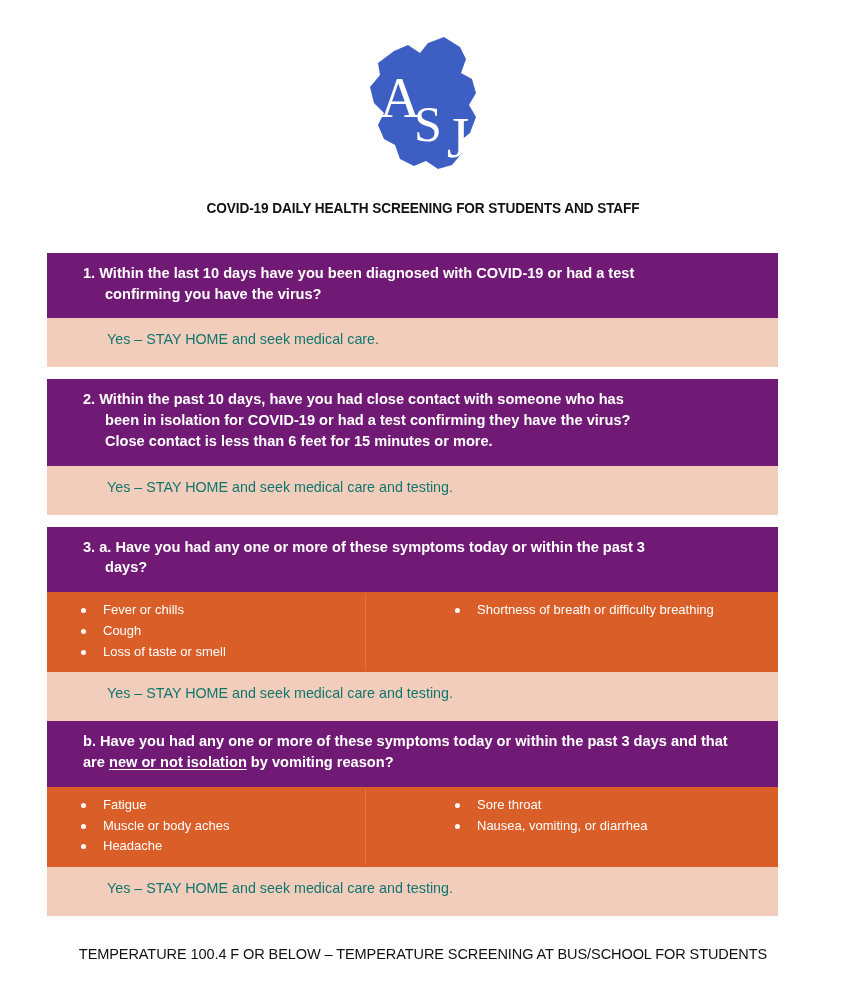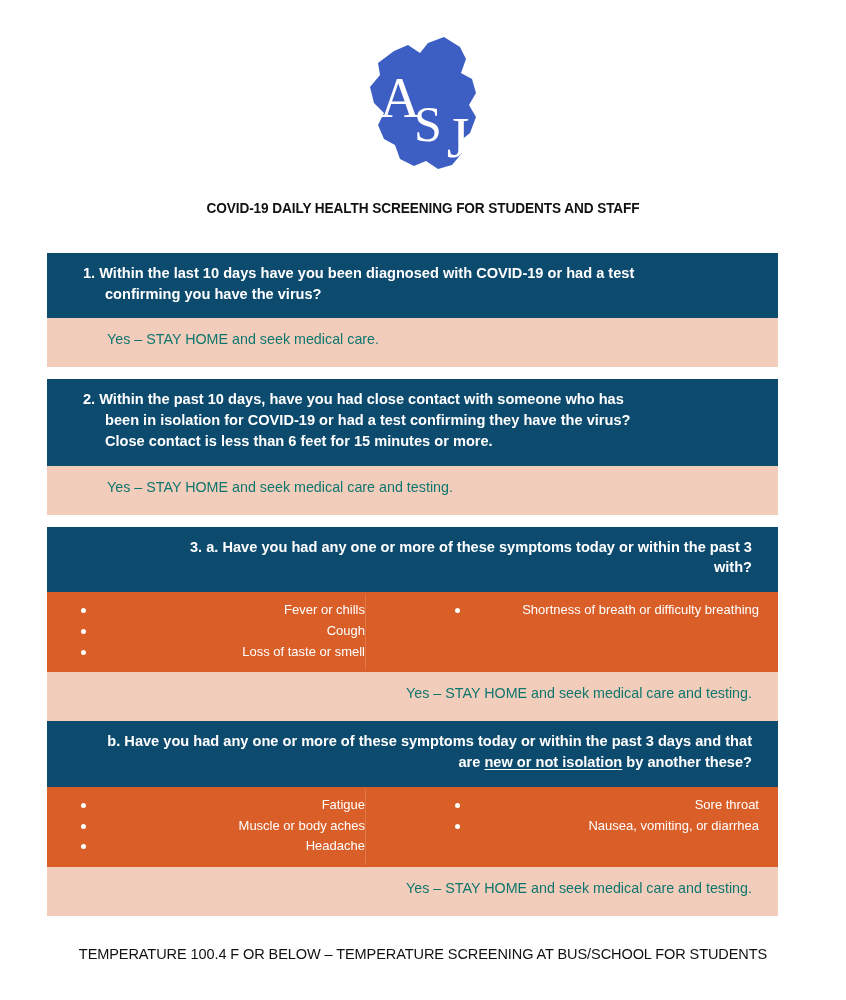--- a/index.html
+++ b/index.html
@@ -55,24 +55,24 @@
   .blocks {
     position: absolute;
     left: 47px;
     top: 253px;
     width: 731px;
   }
   .qblock {
     width: 100%;
     margin-bottom: 12px;
   }
-  .qblock:last-child { margin-bottom: 0; text-align: right; }
+  .qblock:last-child { margin-bottom: 0; }
 
   .q-header {
-    background: #0c4a6e;
+    background: #701a75;
     color: #ffffff;
     font-weight: bold;
     font-size: 14.6px;
     line-height: 1.42;
     padding: 10px 26px 14px 36px;
     box-sizing: border-box;
   }
   .q-header .q-line {
     display: block;
     text-indent: -22px;
@@ -190,21 +190,21 @@
         <span class="q-line cont">been in isolation for COVID-19 or had a test confirming they have the virus?</span>
         <span class="q-line cont">Close contact is less than 6 feet for 15 minutes or more.</span>
       </div>
       <div class="q-answer">Yes – STAY HOME and seek medical care and testing.</div>
     </div>
 
     <div class="qblock">
 
       <div class="q-header">
         <span class="q-line">3. a. Have you had any one or more of these symptoms today or within the past 3</span>
-        <span class="q-line cont">with?</span>
+        <span class="q-line cont">days?</span>
       </div>
 
       <div class="sym-band">
         <div class="sym-divider"></div>
         <div class="sym-col left">
           <div class="sym-item">
             <span class="dot"></span>
             <span>Fever or chills</span>
           </div>
           <div class="sym-item">
@@ -220,21 +220,21 @@
           <div class="sym-item">
             <span class="dot"></span>
             <span>Shortness of breath or difficulty breathing</span>
           </div>
         </div>
       </div>
 
       <div class="q-answer">Yes – STAY HOME and seek medical care and testing.</div>
 
       <div class="q-header">
-        <span>b. Have you had any one or more of these symptoms today or within the past 3 days and that are </span><u>new or not isolation</u><span> by another these?</span>
+        <span>b. Have you had any one or more of these symptoms today or within the past 3 days and that are </span><u>new or not isolation</u><span> by vomiting reason?</span>
       </div>
 
       <div class="sym-band">
         <div class="sym-divider"></div>
         <div class="sym-col left">
           <div class="sym-item">
             <span class="dot"></span>
             <span>Fatigue</span>
           </div>
           <div class="sym-item">

